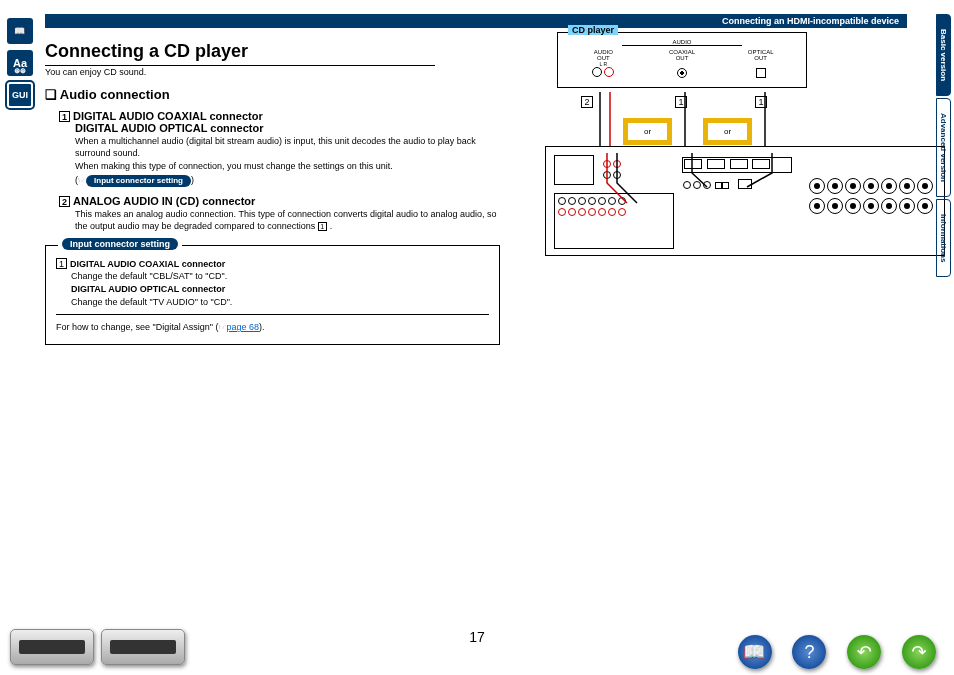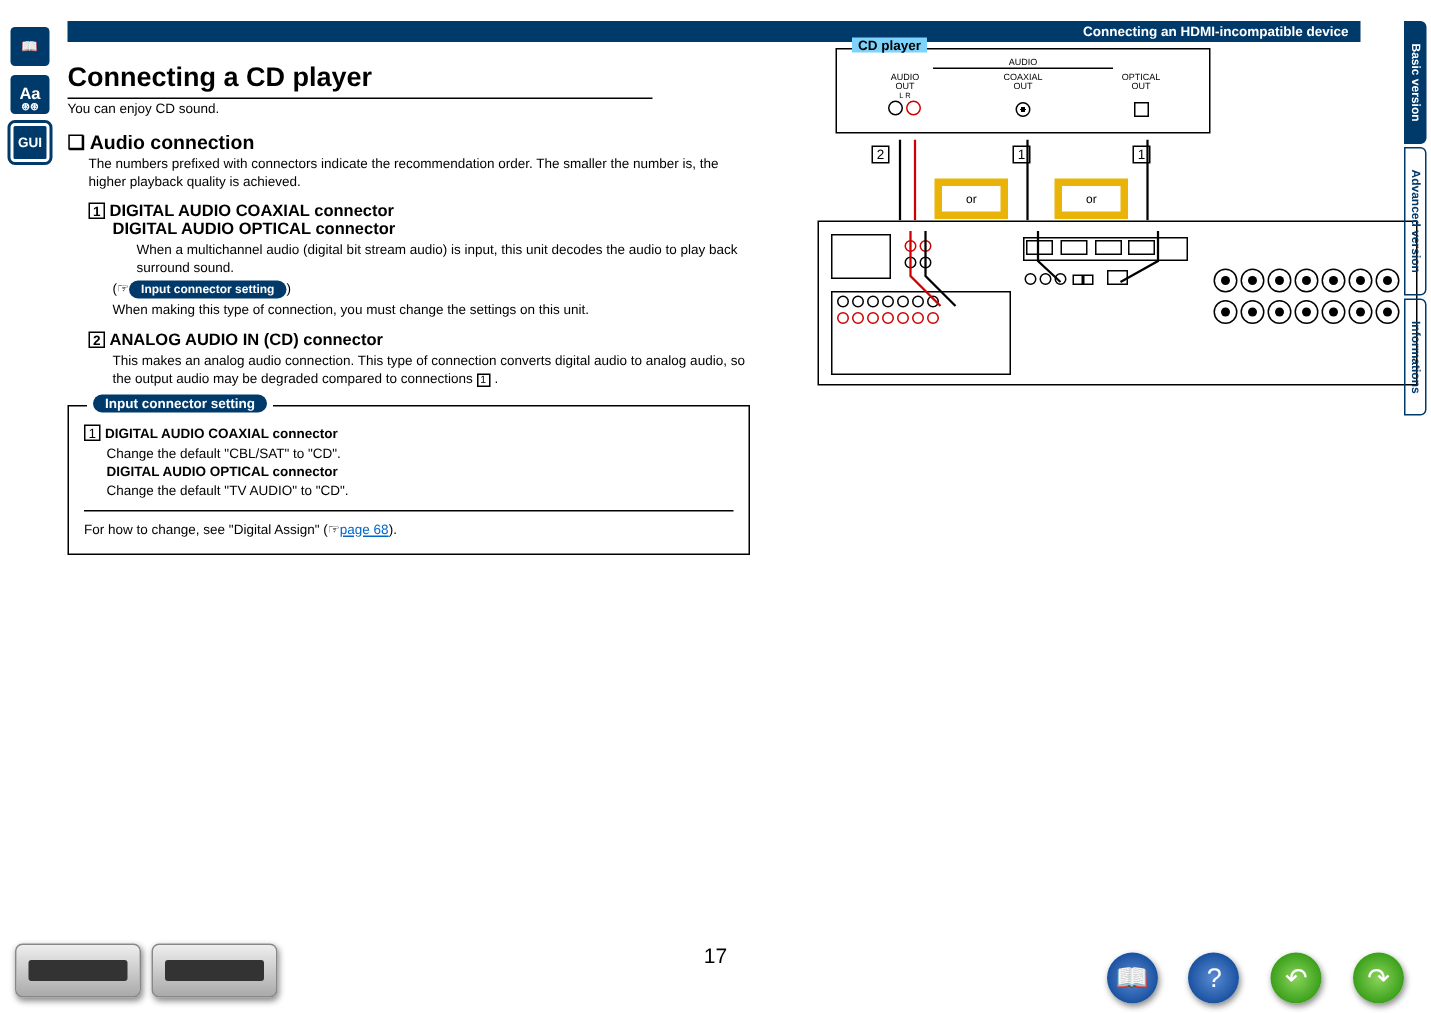--- a/index.html
+++ b/index.html
@@ -73,31 +73,30 @@
   <div class="content">
     <div class="breadcrumb">Connecting an HDMI-incompatible device</div>
 
     <div class="leftcol">
       <div class="title">Connecting a CD player</div>
       <div class="intro">You can enjoy CD sound.</div>
 
       <div class="section-head">
         <span>❏</span> <span>Audio connection</span>
       </div>
-      <div class="para">The numbers prefixed with connectors indicate the recommendation order. The smaller the number is, the higher playback quality is achieved.</div>
 
       <div class="conn-head">
         <span class="num-box">1</span><span>DIGITAL AUDIO COAXIAL connector</span>
         <span class="sub">DIGITAL AUDIO OPTICAL connector</span>
       </div>
-      <div class="para" style="margin-left:46px">When a multichannel audio (digital bit stream audio) is input, this unit decodes the audio to play back surround sound.</div>
+      <div class="para" style="margin-left:30px">When a multichannel audio (digital bit stream audio) is input, this unit decodes the audio to play back surround sound.</div>
+      <div class="para" style="margin-left:30px">When making this type of connection, you must change the settings on this unit.</div>
       <div class="para" style="margin-left:30px">
         <span class="hand">(☞</span><span class="badge">Input connector setting</span><span>)</span>
       </div>
-      <div class="para" style="margin-left:30px">When making this type of connection, you must change the settings on this unit.</div>
 
       <div class="conn-head">
         <span class="num-box">2</span><span>ANALOG AUDIO IN (CD) connector</span>
       </div>
       <div class="para" style="margin-left:30px">
         <span>This makes an analog audio connection. This type of connection converts digital audio to analog audio, so the output audio may be degraded compared to connections </span><span class="num-box" style="width:9px;height:9px;line-height:8px;font-size:7px">1</span><span>.</span>
       </div>
 
       <div class="settings-box">
         <div class="settings-title"><span class="badge">Input connector setting</span></div>

